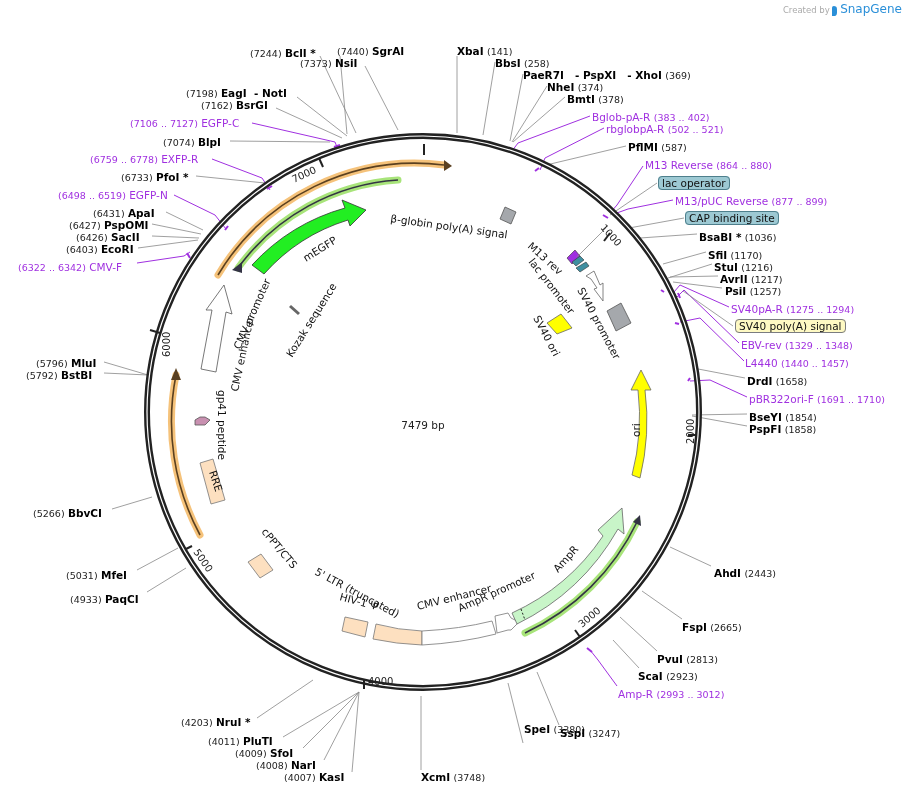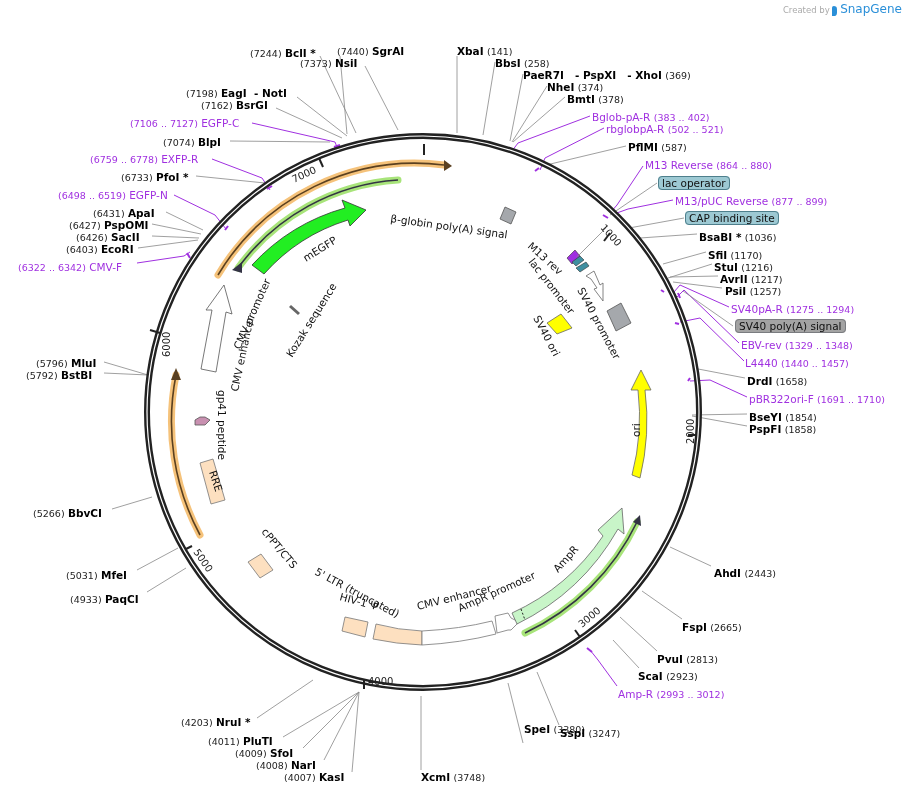--- a/index.html
+++ b/index.html
@@ -4,21 +4,21 @@
 <style>
   html,body{margin:0;padding:0;background:#fff;}
   body{width:910px;height:793px;position:relative;overflow:hidden;font-family:"DejaVu Sans",sans-serif;}
   #map{position:absolute;left:0;top:0;width:910px;height:793px;}
   .lbl{position:absolute;white-space:nowrap;font-size:10.5px;line-height:12px;}
   .pos{font-size:9.5px;color:#222;font-family:"DejaVu Sans",sans-serif;}
   .enz{font-weight:bold;color:#000;font-size:10.5px;}
   .prim{color:#a030e0;font-size:10.5px;}
   .primpos{color:#a030e0;font-size:9.5px;}
   .boxlbl{border:1px solid #4e7f8c;border-radius:4px;background:#9dc9d3;padding:0 3px;color:#111;font-size:10.5px;}
-  .boxlbl.gray{background:#a3a3a3;border-color:#7a7c80;}
+  .boxlbl.gray{background:#fef9c3;border-color:#7a7c80;}
   .credit{position:absolute;right:8px;top:2px;font-size:8.5px;color:#aaa;}
   .credit b{color:#2a8fd8;font-weight:normal;font-size:12px;}
   .title{position:absolute;left:0;width:846px;text-align:center;}
 </style>
 </head>
 <body>
 
 <div id="map">
   <svg width="910" height="793" viewBox="0 0 910 793">
 
@@ -242,19 +242,20 @@
       <div class="lbl" style="left: 745px; top: 357px;"><span class="prim">L4440</span>    <span class="primpos">(1440 .. 1457)</span></div>
       <div class="lbl" style="left: 749px; top: 393px;"><span class="prim">pBR322ori-F</span>    <span class="primpos">(1691 .. 1710)</span></div>
       <div class="lbl" style="left: 618px; top: 688px;"><span class="prim">Amp-R</span>    <span class="primpos">(2993 .. 3012)</span></div>
     </div>
   <div id="box-layer">
       <div class="lbl" style="left: 658px; top: 177px;"><span class="boxlbl">lac operator</span></div>
       <div class="lbl" style="left: 685px; top: 212px;"><span class="boxlbl">CAP binding site</span></div>
       <div class="lbl" style="left: 735px; top: 320px;"><span class="boxlbl gray">SV40 poly(A) signal</span></div>
     </div>
 
+  <div class="title" style="top:419px;font-size:10.5px;color:#222;">7479 bp</div>
 </div>
 
 <div class="credit">
   <span>Created by</span>
   <span style="display:inline-block;width:5px;height:10px;background:#2a8fd8;border-radius:2px 4px 4px 0;vertical-align:middle;"></span>
   <b>SnapGene</b>
 </div>
 
 </body></html>

